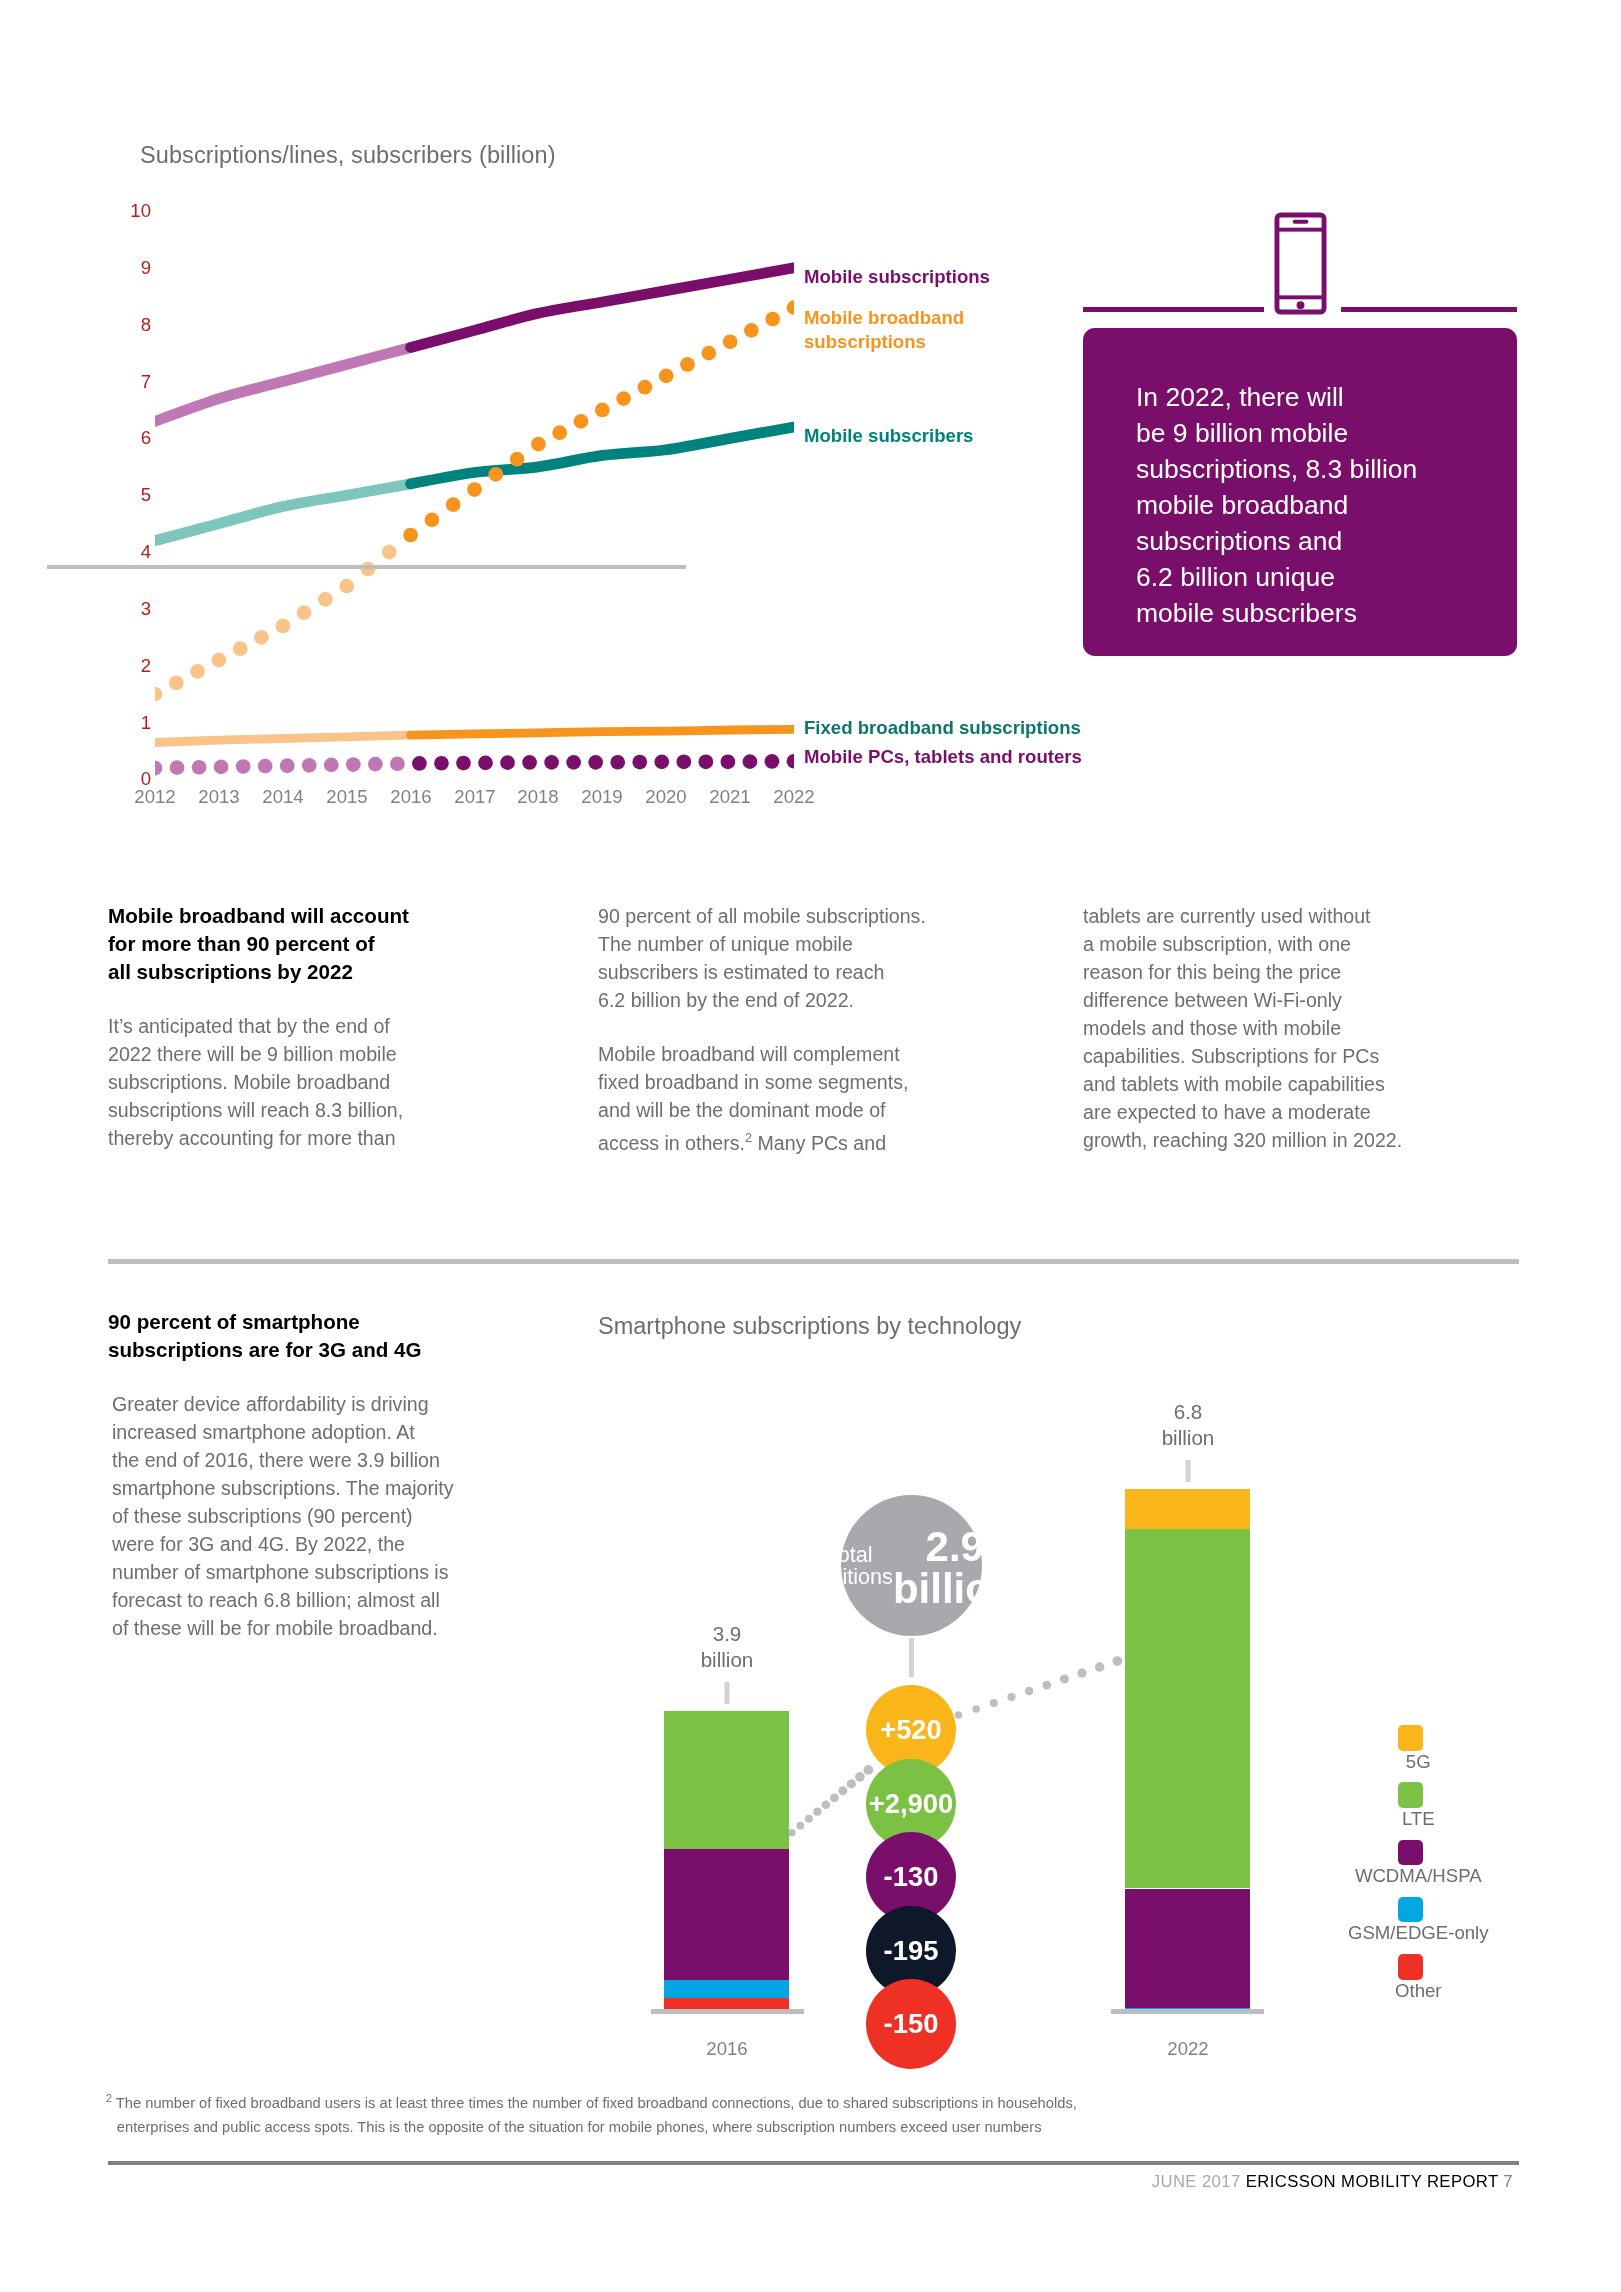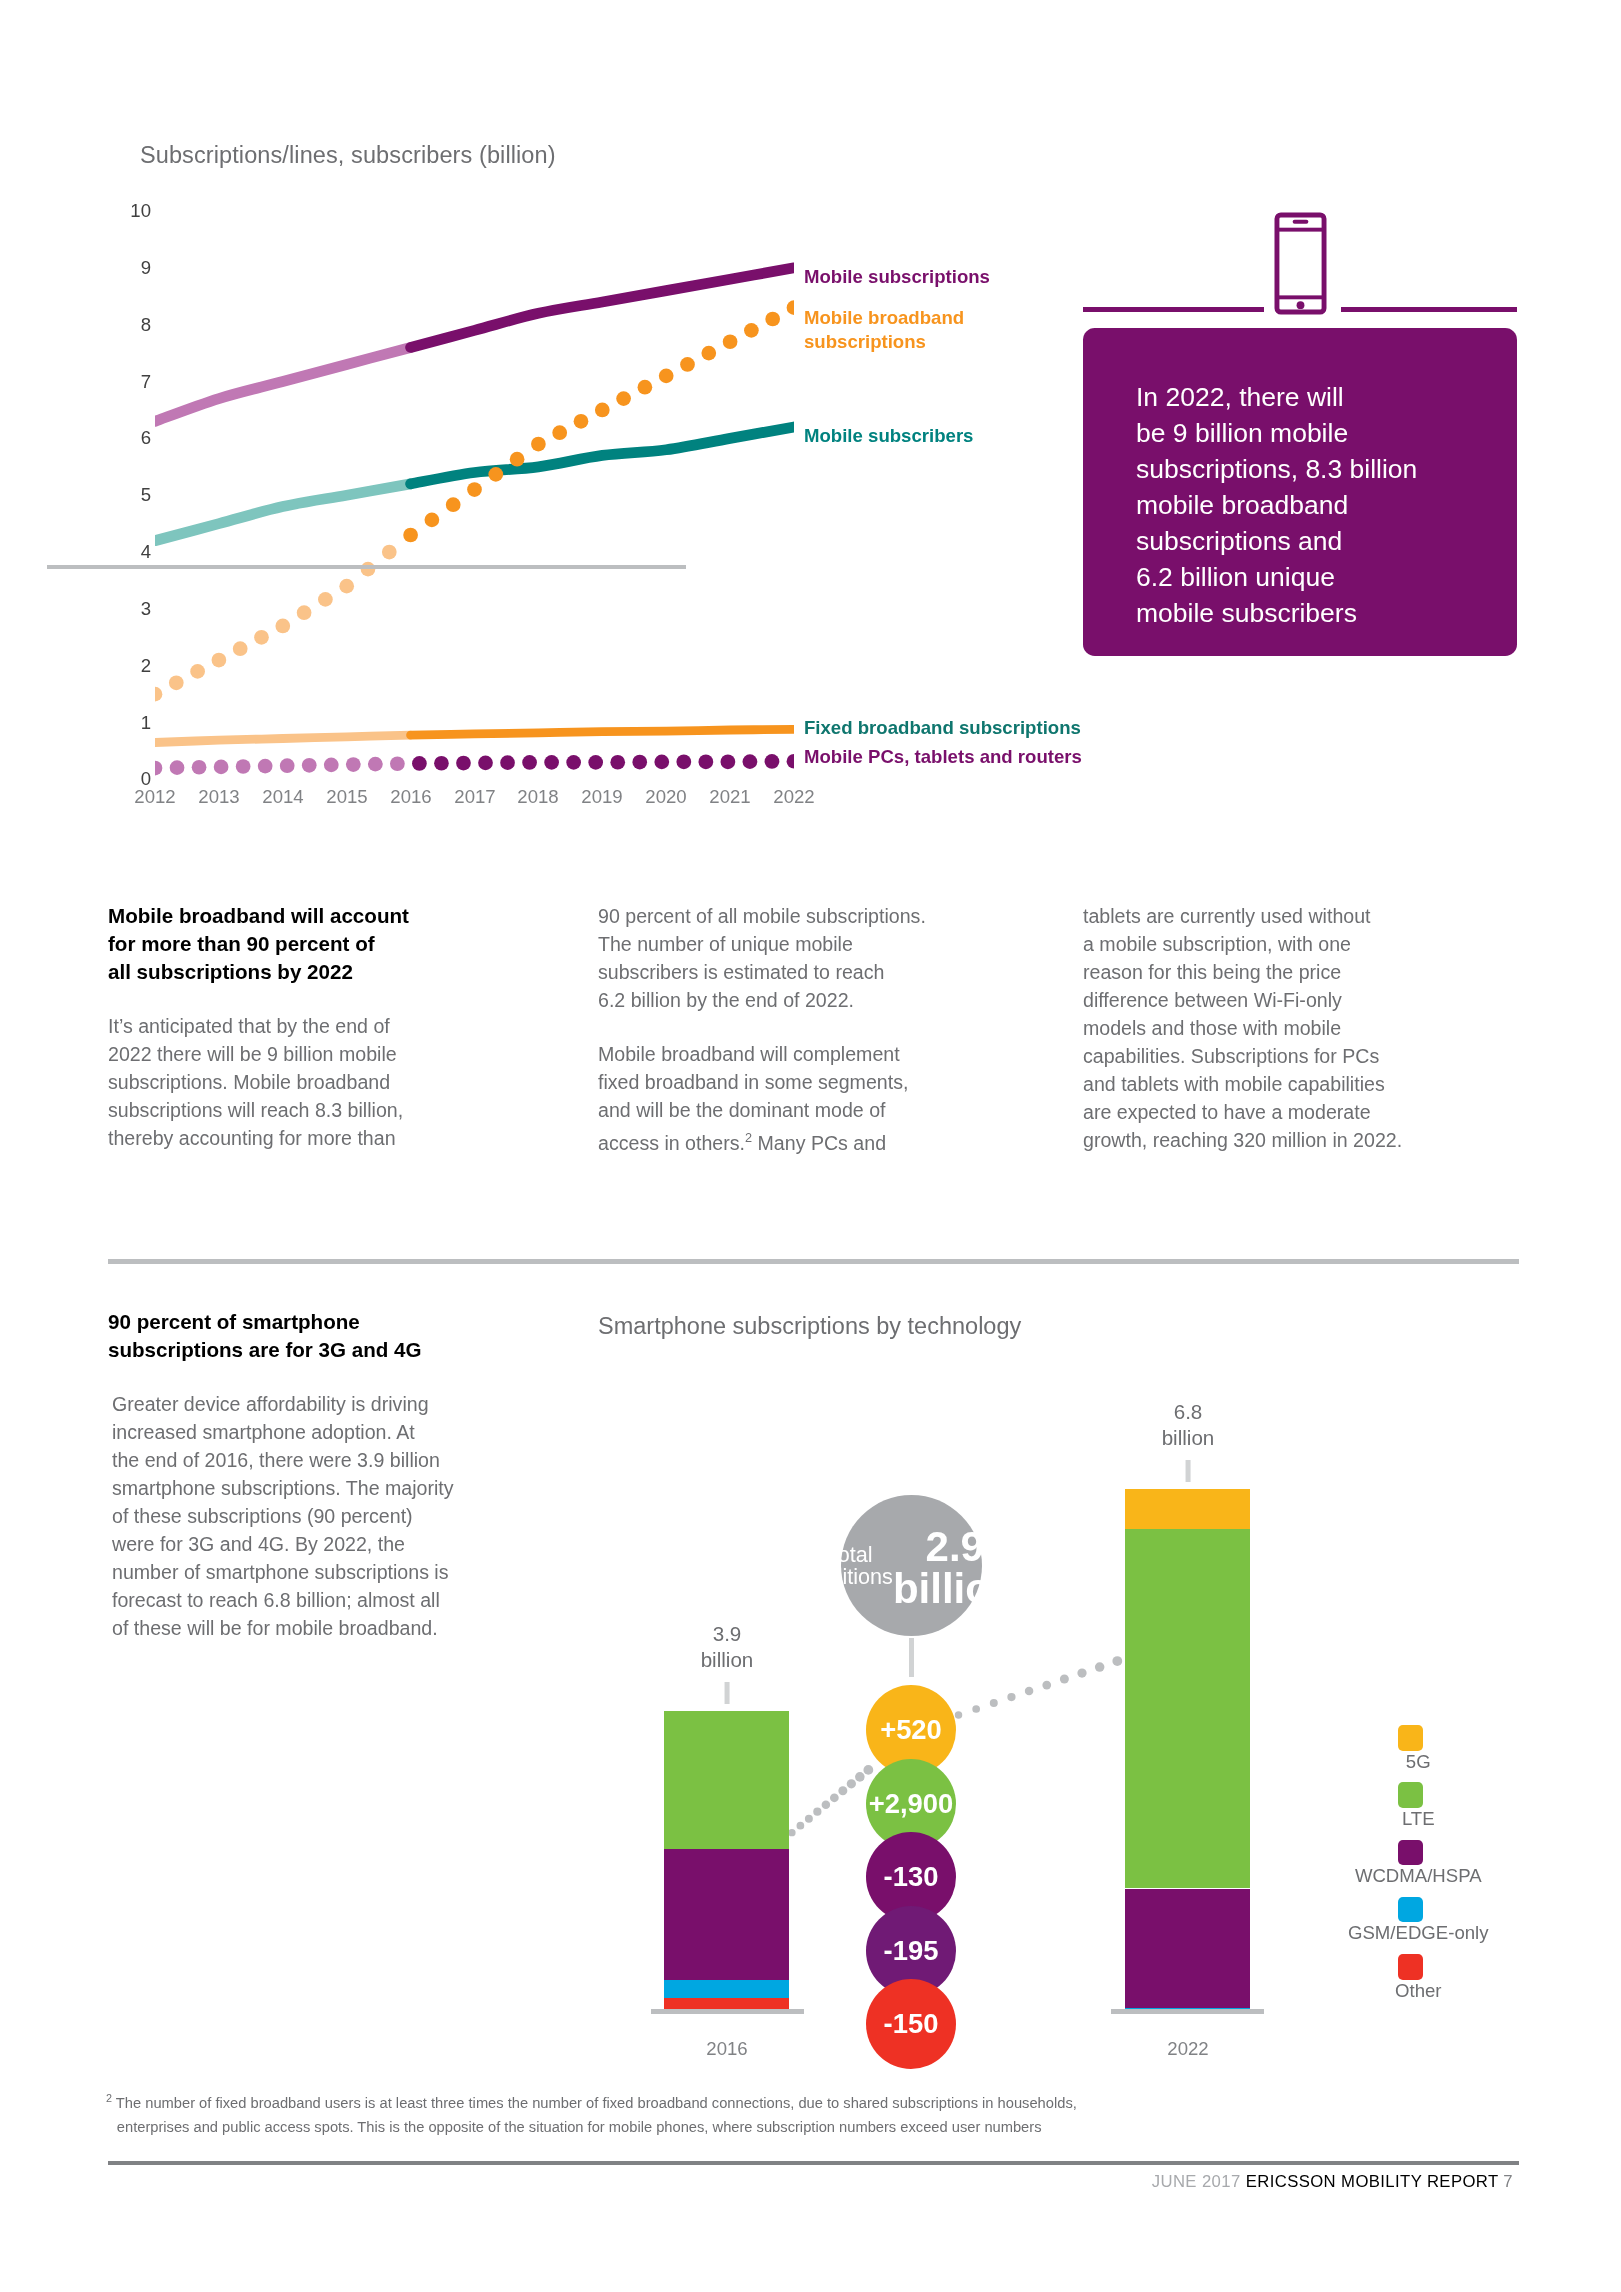--- a/index.html
+++ b/index.html
@@ -14,21 +14,21 @@
   .page { position:absolute; inset:0; }
 
   
   .lc-title {
     position:absolute; left:108px; top:142px;
     font-size:23.5px; color:#6d6e71; letter-spacing:0.1px;margin-left:32px;
   }
   .lc-area { position:absolute; left:108px; top:211px; width:686px; height:568px; }
   .lc-ylabels { position:absolute; left:0; top:0; width:43px; height:568px; }
   .lc-ylabels span {
-    position:absolute; right:0; font-size:18.6px; color:#404040;
+    position:absolute; right:0; font-size:18.6px; color:#b91c1c;
     transform:translateY(-50%); text-align:right; width:100%;
   }
   .lc-plot { position:absolute; left:47px; top:0; right:0; bottom:0; }
   .lc-baseline {
     position:absolute; left:47px; top:565px; width:639px; height:3.9px;
     background:#bcbec0;
   }
   .lc-xlabels { position:absolute; left:108px; top:786px; width:686px; height:25.5px; }
   .lc-xlabels span {
     position:absolute; font-size:18.6px; color:#808285; transform:translateX(-50%);
@@ -364,21 +364,21 @@
       <div class="bubble total" style="height: 141px; width: 141px; left: 253px; top: 133px; background: rgb(167, 169, 172);">
         <span class="t1" style="white-space: pre-line;">Total
 additions</span>
         <span class="t2" style="white-space: pre-line;">2.9
 billion</span>
       </div>
       <div style="position: absolute; width: 4.9px; height: 39px; background: rgb(209, 211, 212); left: 321px; top: 276px;"></div>
       <div class="bubble" style="height: 90px; width: 90px; left: 278px; top: 323px; background: rgb(249, 181, 25); z-index: 10;">+520</div>
       <div class="bubble" style="height: 90px; width: 90px; left: 278px; top: 397px; background: rgb(123, 193, 67); z-index: 11;">+2,900</div>
       <div class="bubble" style="height: 90px; width: 90px; left: 278px; top: 470px; background: rgb(121, 15, 107); z-index: 12;">-130</div>
-      <div class="bubble" style="height: 90px; width: 90px; left: 278px; top: 544px; background: #701a75; z-index: 13;">-195</div>
+      <div class="bubble" style="height: 90px; width: 90px; left: 278px; top: 544px; background: #0f172a; z-index: 13;">-195</div>
       <div class="bubble" style="height: 90px; width: 90px; left: 278px; top: 617px; background: rgb(238, 49, 36); z-index: 14;">-150</div>
     </div>
 
   <div class="bc-legend" id="bc-legend">
       <div class="leg-row">
         <span class="leg-swatch" style="background: rgb(249, 181, 25);"></span>
         <span class="leg-text">5G</span>
       </div>
       <div class="leg-row">
         <span class="leg-swatch" style="background: rgb(123, 193, 67);"></span>

